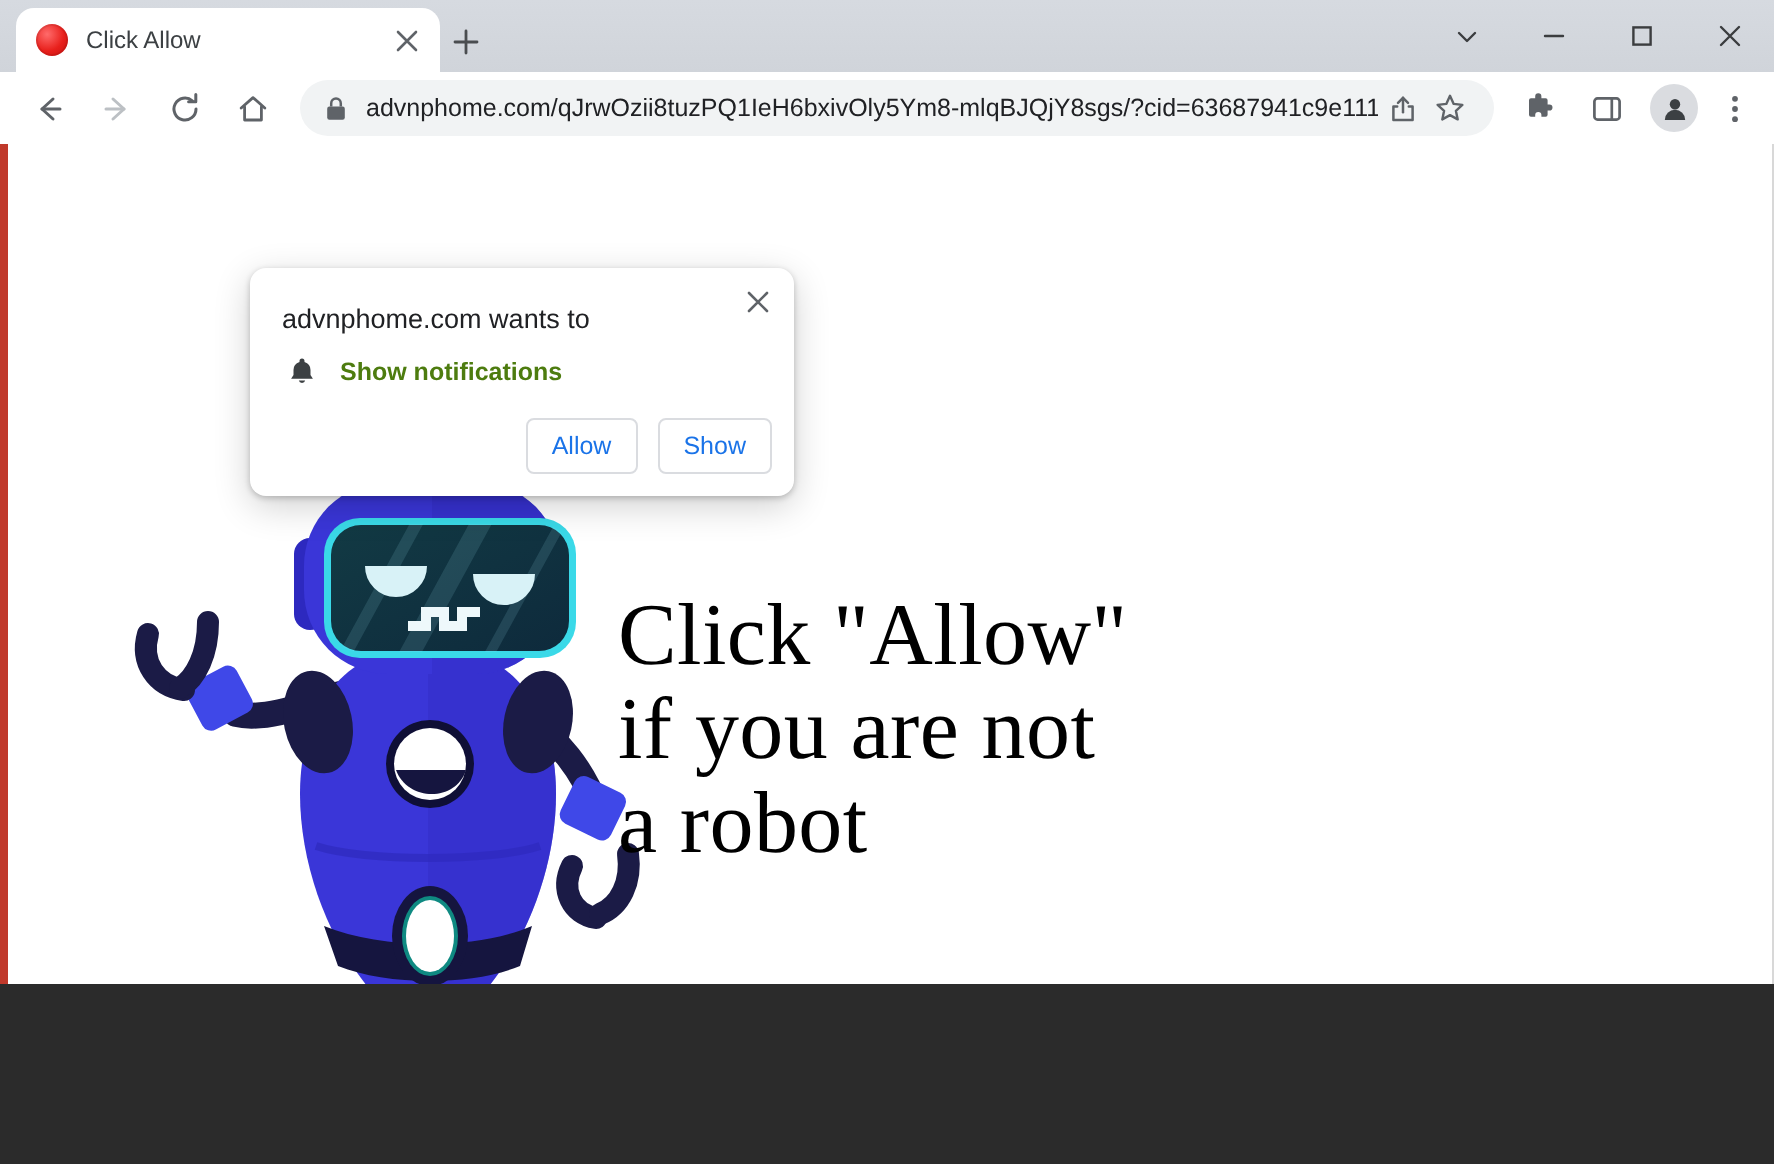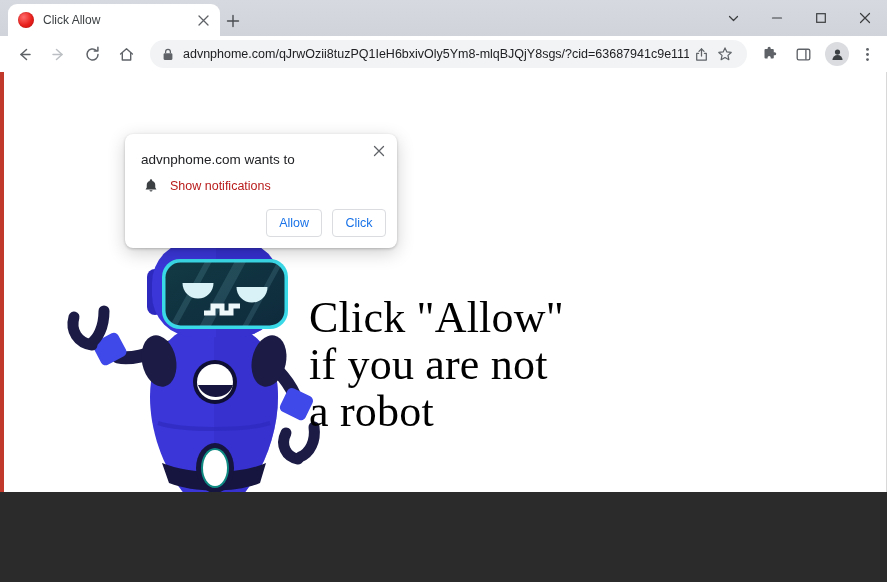--- a/index.html
+++ b/index.html
@@ -158,21 +158,21 @@
   }
   .perm-title {
     position: absolute; left: 16px; top: 18px;
     font-size: 13.5px; color: #202124;
   }
   .perm-row {
     position: absolute; left: 16px; top: 44px;
     display: flex; align-items: center;
   }
   .perm-row .bell { width: 20px; display: flex; justify-content: center; color: #3c4043; }
-  .perm-row .lbl { margin-left: 9px; font-size: 12.5px; color: #b91c1c; }
+  .perm-row .lbl { margin-left: 9px; font-size: 12.5px; color: #4d7c0f; font-weight: bold; }
   .perm-actions {
     position: absolute; right: 11px; bottom: 11px;
     display: flex; gap: 10px;
   }
   .perm-btn {
     min-width: 54px; height: 28px; padding: 0 12px;
     border: 1px solid #dadce0; border-radius: 4px;
     background: #fff; color: #1a73e8;
     font-size: 12.5px; font-family: "Liberation Sans", sans-serif;
     display: flex; align-items: center; justify-content: center;
@@ -407,19 +407,19 @@
           <span class="bell">
             <svg width="14" height="15" viewBox="0 0 14 15" aria-hidden="true">
               <path d="M7 1.3 a1.25 1.25 0 0 1 1.25 1.25 v.45 a4.2 4.2 0 0 1 3 4.02 v2.5 l1.2 1.9 H1.55 l1.2 -1.9 v-2.5 a4.2 4.2 0 0 1 3 -4.02 v-.45 A1.25 1.25 0 0 1 7 1.3 Z" fill="#3c4043"></path>
               <path d="M5.4 12.2 a1.65 1.65 0 0 0 3.2 0 Z" fill="#3c4043"></path>
             </svg>
           </span>
           <span class="lbl">Show notifications</span>
         </div>
         <div class="perm-actions">
           <div class="perm-btn">Allow</div>
-          <div class="perm-btn">Click</div>
+          <div class="perm-btn">Show</div>
         </div>
       </div>
 
     </div>
   </div>
 </div>
 
 </body></html>

